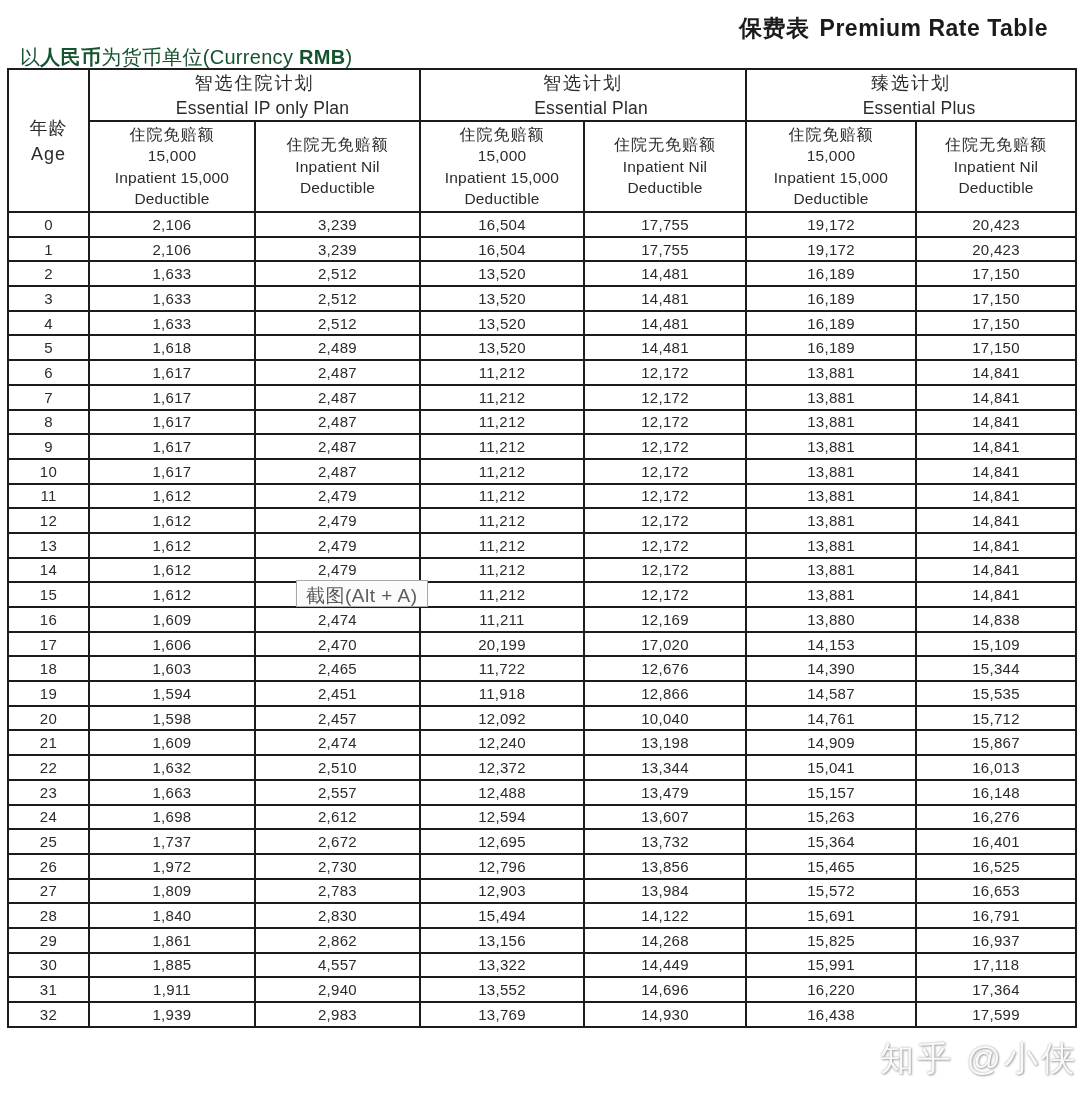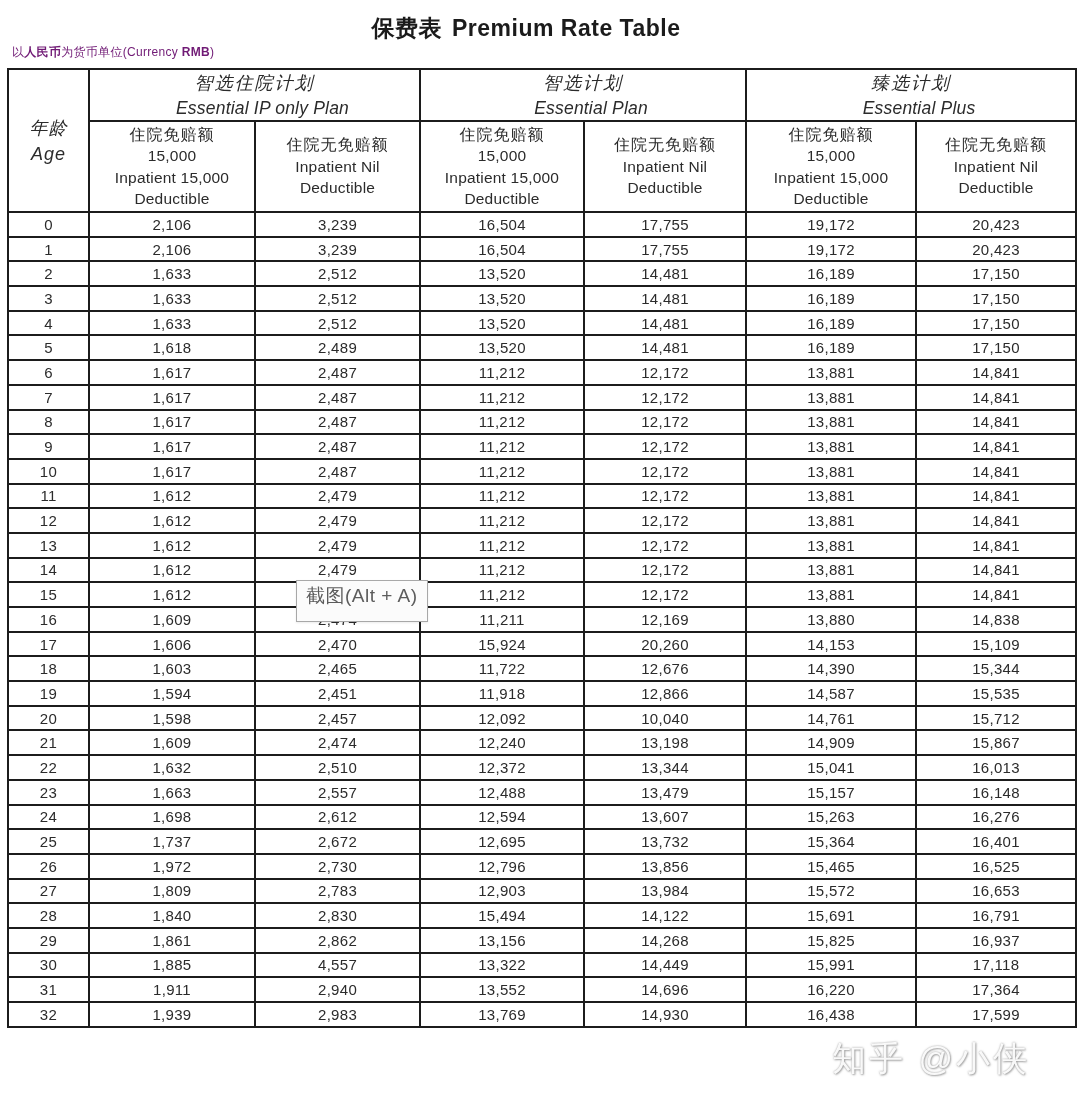--- a/index.html
+++ b/index.html
@@ -5,62 +5,62 @@
   * { margin: 0; padding: 0; box-sizing: border-box; }
   html, body { background: #ffffff; }
   body {
     width: 1080px; height: 1102px;
     font-family: "Liberation Sans", "DejaVu Sans", sans-serif;
     color: #262626;
     position: relative;
     overflow: hidden;
   }
   .page-title {
-    position: absolute; left: 0; top: 13px; width: 1040px;
-    text-align: center; font-size: 23px; font-weight: bold;
+    position: absolute; left: 8px; top: 13px; width: 1040px;
+    text-align: right; font-size: 23px; font-weight: bold;
     letter-spacing: 0.5px; color: #1b1b1b; padding-left: 12px;
   }
   .page-title .zh { margin-right: 10px; }
   .currency-note {
-    position: absolute; left: 12px; top: 44px;
-    font-size: 12px; color: #701a75; letter-spacing: 0.3px;
+    position: absolute; left: 20px; top: 44px;
+    font-size: 20px; color: #14532d; letter-spacing: 0.3px;
   }
   .currency-note b { font-weight: bold; }
   table.rate-table {
     position: absolute; left: 7px; top: 68px;
     width: 1068px;
     border-collapse: collapse;
     table-layout: fixed;
     background: #fff;
   }
   .rate-table th, .rate-table td {
     border: 2px solid #1c1c1c;
     text-align: center; vertical-align: middle;
     font-weight: normal;
     color: #2b2b2b;
     overflow: hidden;
   }
-  .group-row th { height: 50px; font-size: 18px; font-style: italic; }
+  .group-row th { height: 50px; font-size: 18px; }
   .group-row .zh-line { font-size: 18px; letter-spacing: 2px; line-height: 26px; }
   .group-row .en-line { font-size: 17.5px; letter-spacing: 0.2px; line-height: 24px; margin-left: 16px; }
   .age-head { font-size: 18px; line-height: 26px; letter-spacing: 1px; }
   .sub-row th { height: 91px; font-size: 15.5px; line-height: 21.5px; letter-spacing: 0.2px; }
   .sub-row .zh-line { font-size: 16px; letter-spacing: 1px; }
   .data-row td { height: 24.7px; font-size: 15px; letter-spacing: 0.3px; }
   .tooltip {
     position: absolute; left: 296px; top: 580px;
-    height: 42px; padding: 2px 9px 0 9px;
+    height: 27px; padding: 2px 9px 0 9px;
     background: #fbfbfb;
     border: 1px solid #a8a8a8;
     box-shadow: 0 1px 2px rgba(0,0,0,0.08);
     font-size: 19px; color: #5c5c5c; letter-spacing: 0.5px;
     white-space: nowrap;
   }
   .watermark {
-    position: absolute; left: 832px; top: 1036px;
+    position: absolute; left: 880px; top: 1036px;
     font-size: 34px; font-weight: 500; letter-spacing: 3px;
     color: rgba(255,255,255,0.93);
     text-shadow: 0 0 2px rgba(130,130,130,0.75), 1px 1px 2px rgba(110,110,110,0.55);
     white-space: nowrap;
   }
 </style>
 </head>
 <body>
 
 <div class="page-title">
@@ -287,22 +287,22 @@
     <td>2,474</td>
     <td>11,211</td>
     <td>12,169</td>
     <td>13,880</td>
     <td>14,838</td>
   </tr>
       <tr class="data-row">
     <td>17</td>
     <td>1,606</td>
     <td>2,470</td>
-    <td>15,924</td>
-    <td>20,260</td>
+    <td>20,199</td>
+    <td>17,020</td>
     <td>14,153</td>
     <td>15,109</td>
   </tr>
       <tr class="data-row">
     <td>18</td>
     <td>1,603</td>
     <td>2,465</td>
     <td>11,722</td>
     <td>12,676</td>
     <td>14,390</td>

